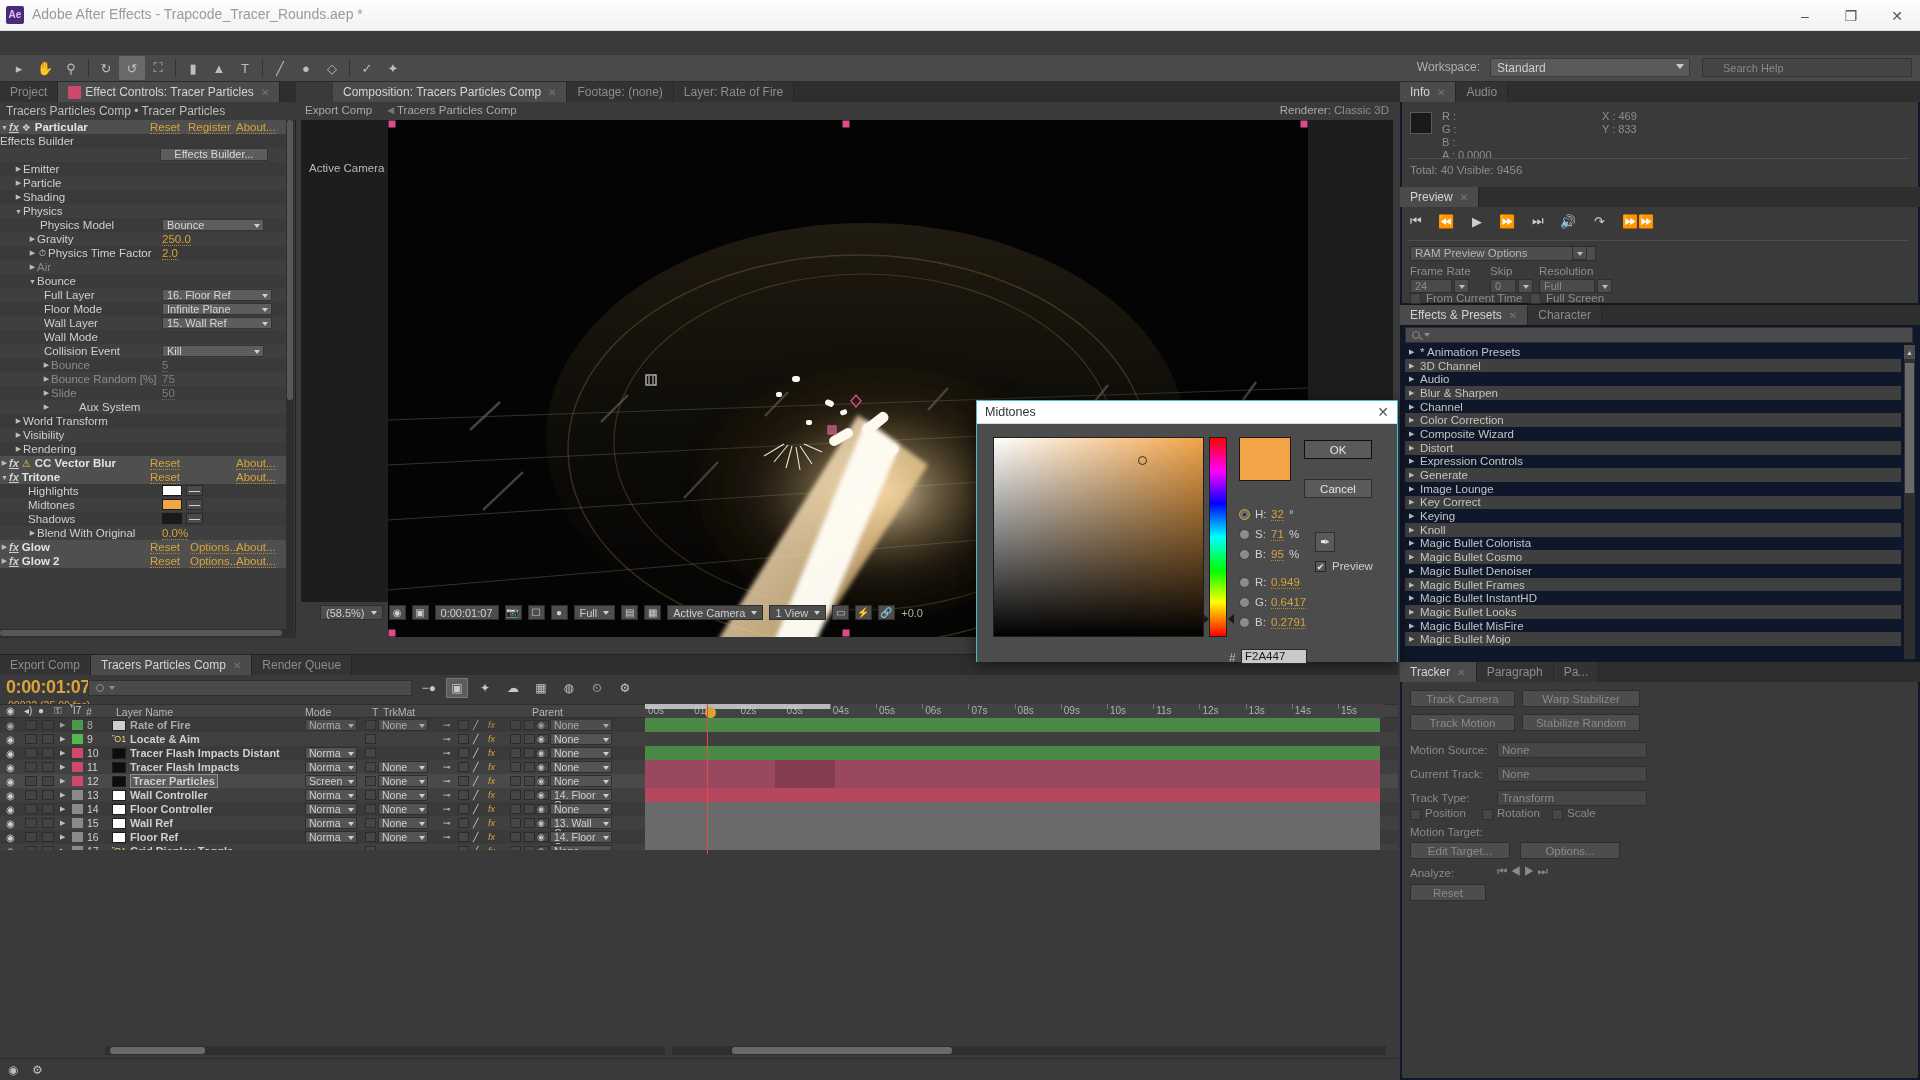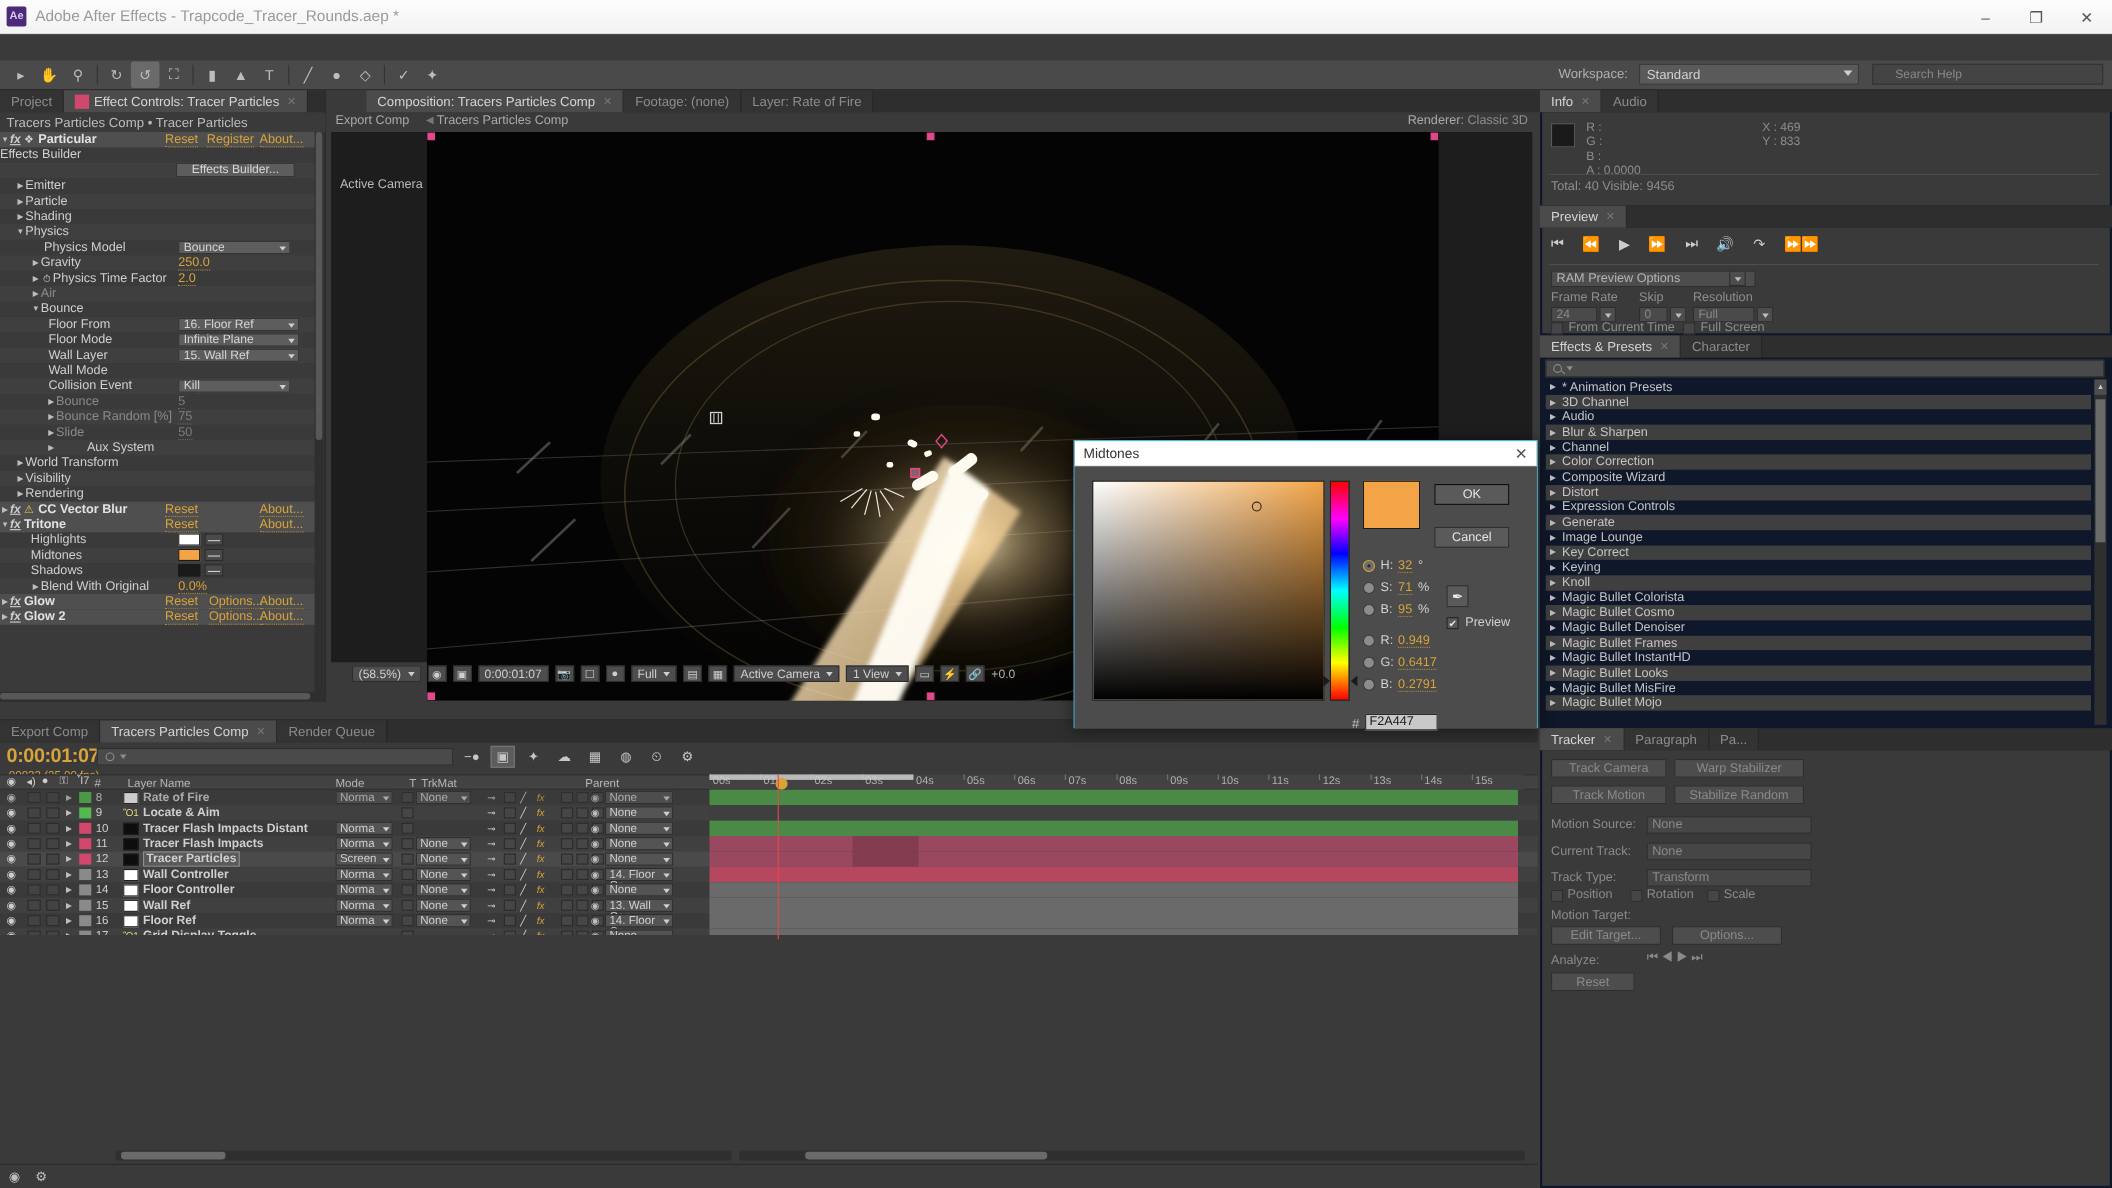--- a/index.html
+++ b/index.html
@@ -376,21 +376,21 @@
           <div class="tri">▶</div>
           <span class="lbl dim">Air</span>
         </div>
         <div class="erow" style="position: absolute; left: 0px; top: 154px; width: 287px;">
           <div style="width: 28px;"></div>
           <div class="tri">▼</div>
           <span class="lbl">Bounce</span>
         </div>
         <div class="erow alt" style="position: absolute; left: 0px; top: 168px; width: 287px;">
           <div style="width: 44px;"></div>
-          <span class="lbl">Floor From</span>
+          <span class="lbl">Full Layer</span>
           <div class="dd" style="left: 162px; top: 1px; width: 110px;">16. Floor Ref<span class="ar"></span></div>
         </div>
         <div class="erow" style="position: absolute; left: 0px; top: 182px; width: 287px;">
           <div style="width: 44px;"></div>
           <span class="lbl">Floor Mode</span>
           <div class="dd" style="left: 162px; top: 1px; width: 110px;">Infinite Plane<span class="ar"></span></div>
         </div>
         <div class="erow alt" style="position: absolute; left: 0px; top: 196px; width: 287px;">
           <div style="width: 44px;"></div>
           <span class="lbl">Wall Layer</span>

